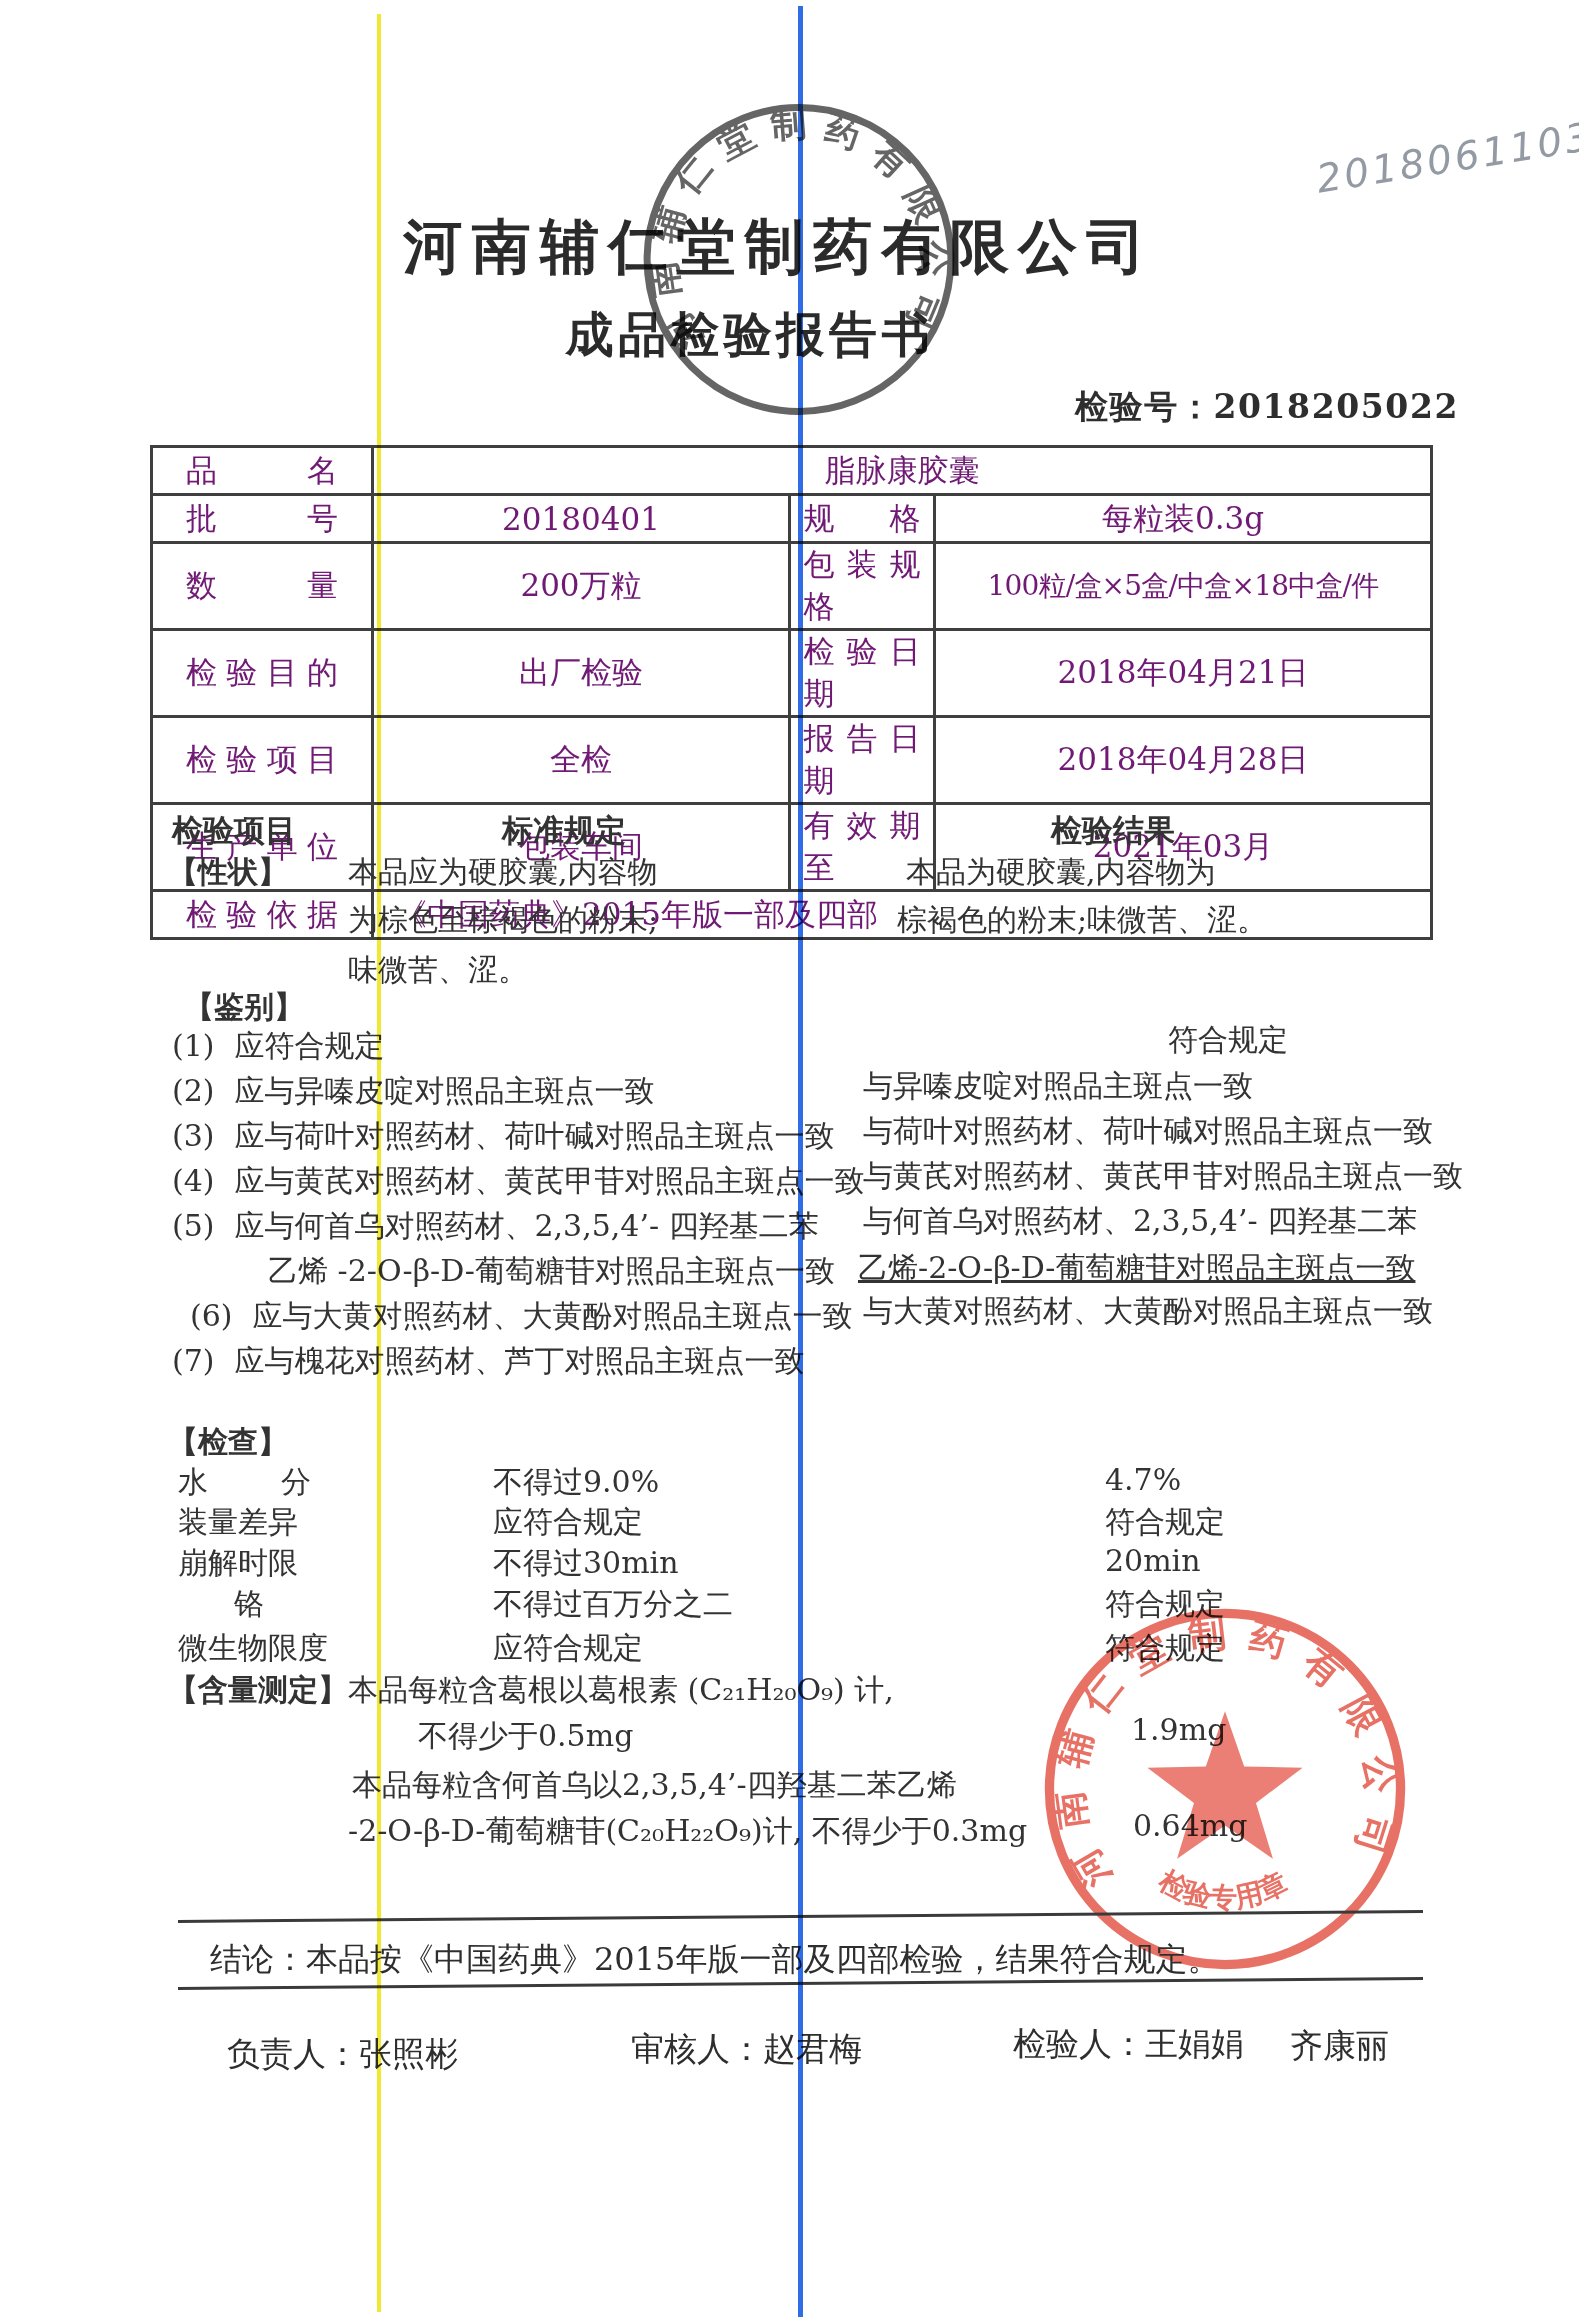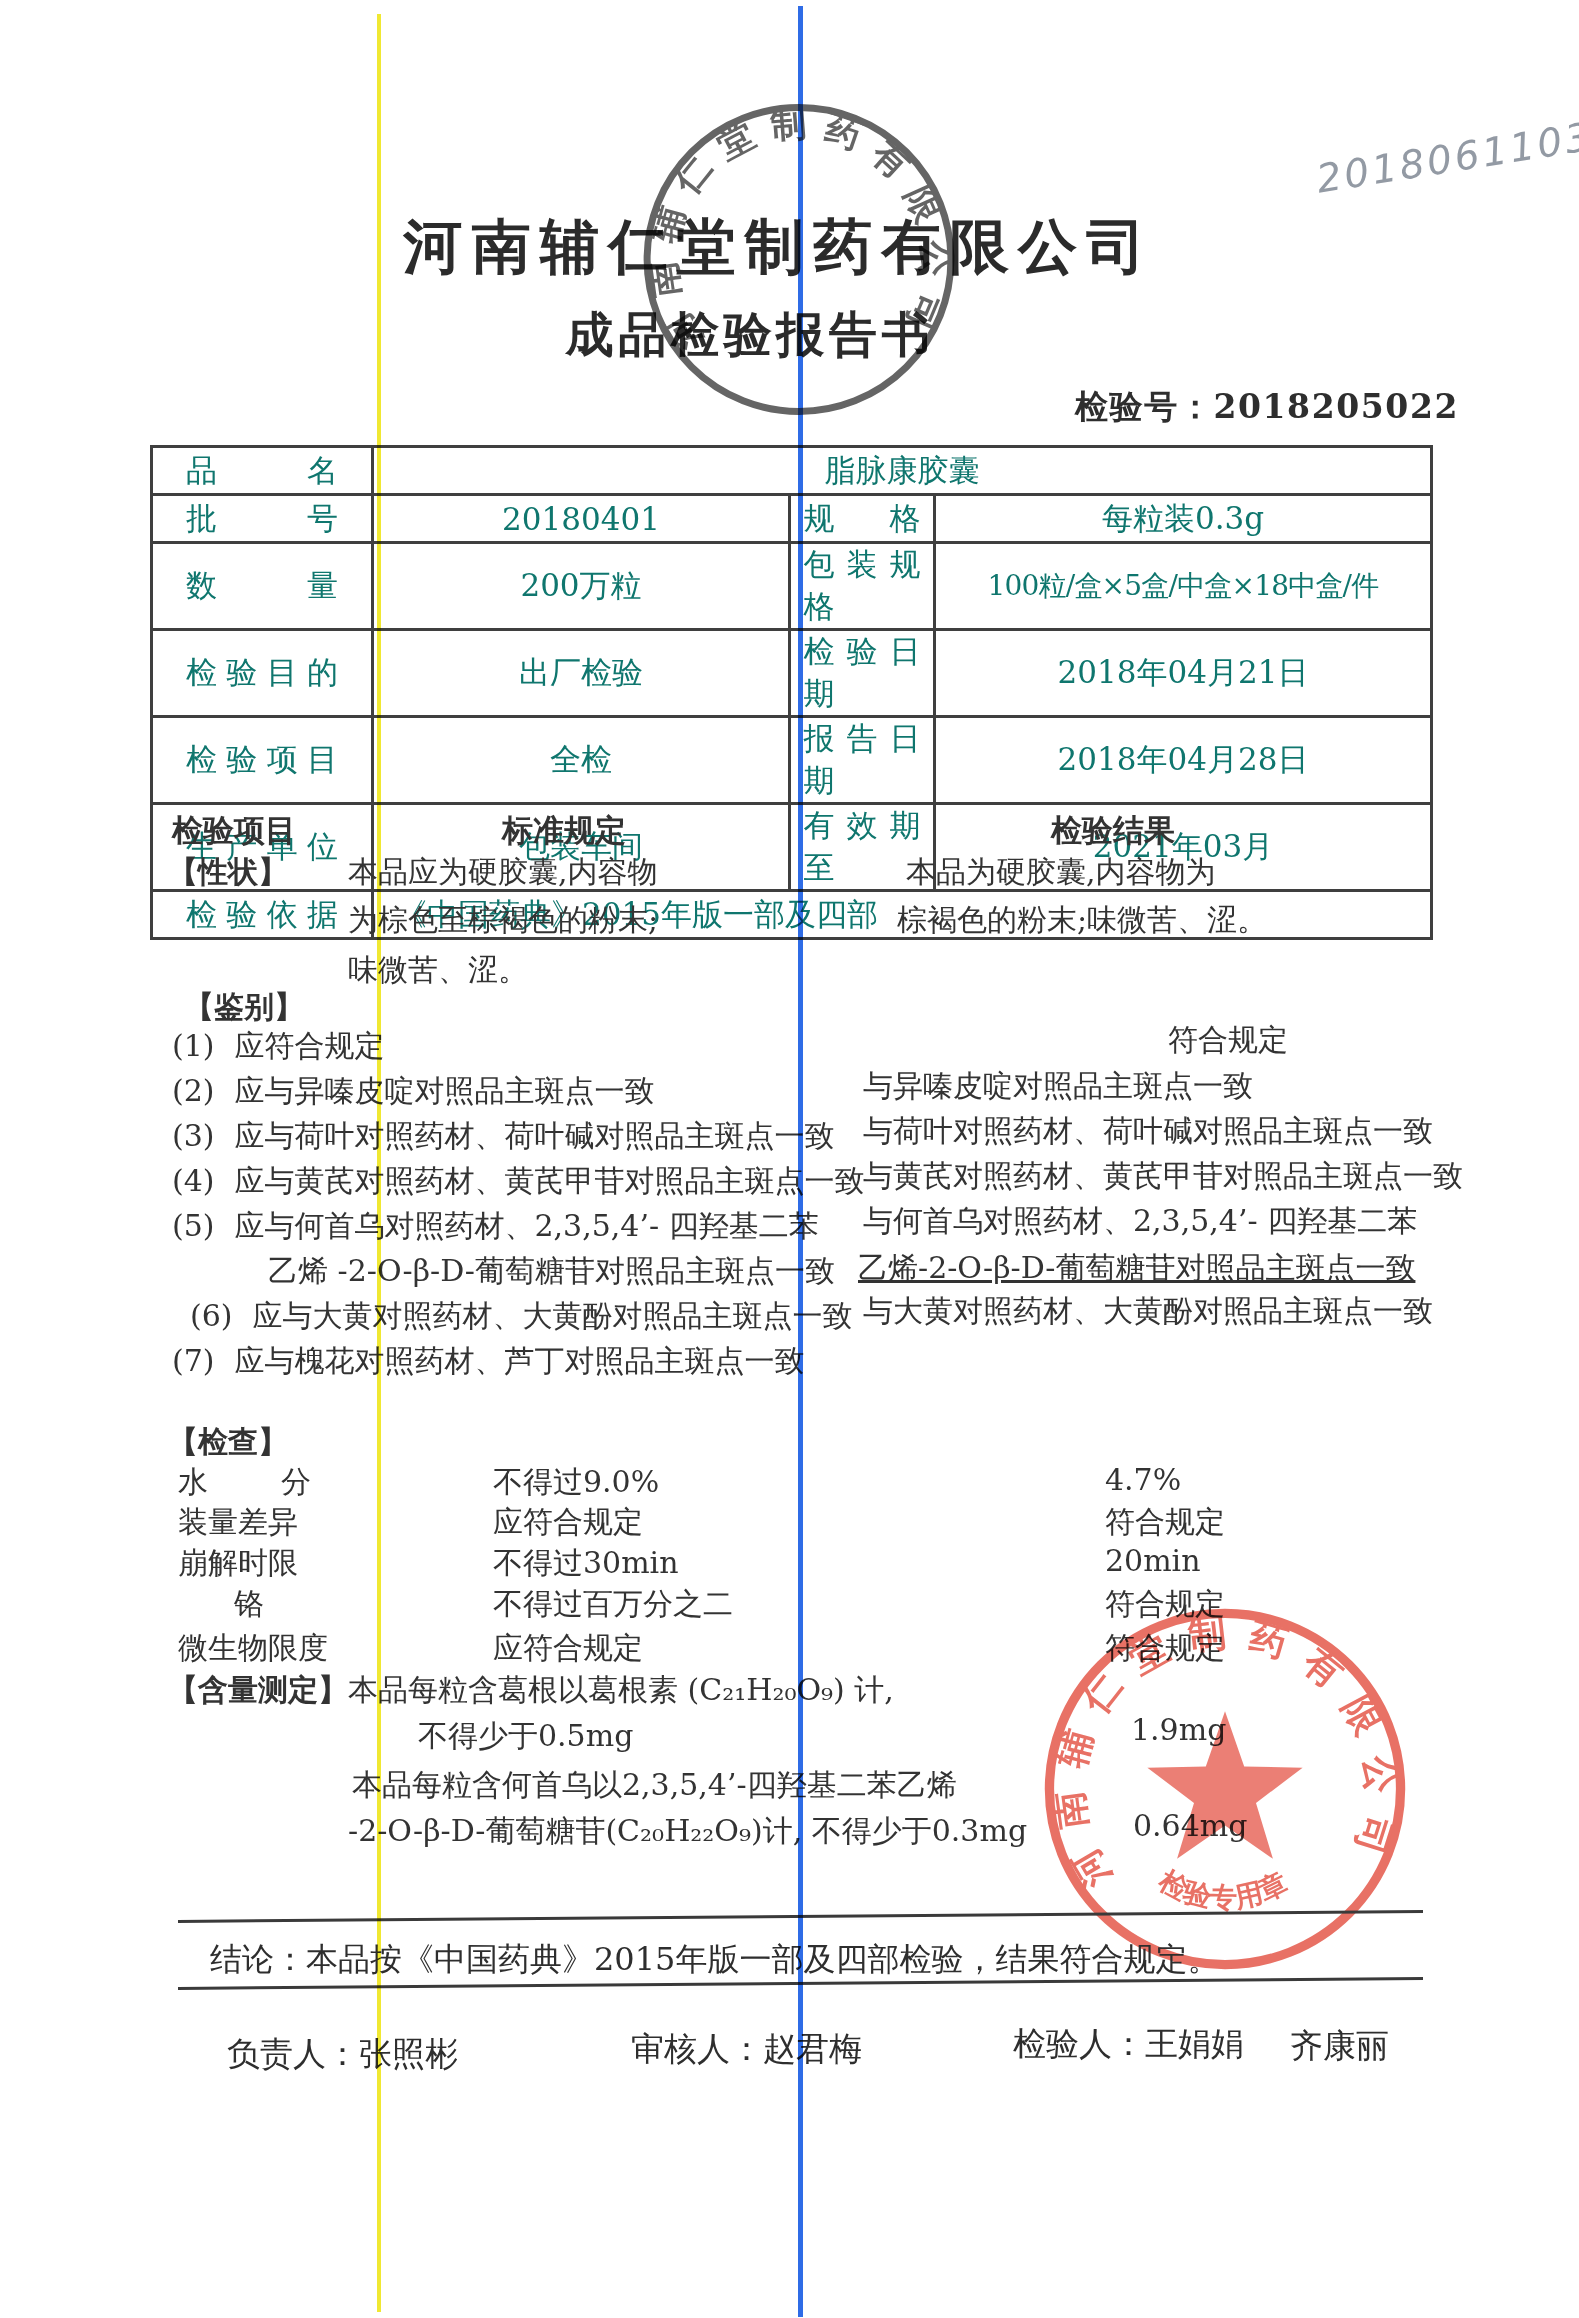--- a/index.html
+++ b/index.html
@@ -7,21 +7,21 @@
         font-family:"DejaVu Serif","Liberation Serif",serif;color:#2e2e2e;}
   .abs{position:absolute;white-space:nowrap;}
   .ctr{transform:translateX(-50%);}
   .title1{font-size:59px;font-weight:bold;letter-spacing:9.3px;color:#2b2b2b;}
   .title2{font-size:48px;font-weight:bold;letter-spacing:4.7px;color:#2b2b2b;}
   .repno{font-size:33px;font-weight:bold;letter-spacing:1.6px;}
   .hand{font-size:39px;color:#939aa4;transform:rotate(-9deg);letter-spacing:3.1px;
         font-family:"DejaVu Sans",sans-serif;font-style:italic;font-weight:300;}
   
   table.info{position:absolute;left:150px;top:445px;width:1280px;border-collapse:collapse;
-             table-layout:fixed;font-size:31px;color:#0f766e;}
+             table-layout:fixed;font-size:31px;color:#701a75;}
   table.info td{border:3.1px solid #3f3f3f;height:43px;overflow:hidden;}
   td.lab{text-align:justify;text-align-last:justify;padding:0 33px;}
   td.lab2{text-align:justify;text-align-last:justify;padding:0 12.4px;}
   td.val{text-align:center;}
   td.val-sm{text-align:center;font-size:28px;letter-spacing:-0.8px;}
   td.val-left{text-align:left;padding-left:22px;}
   
   .sec{font-size:30px;color:#333;}
   .sechead{font-size:31px;color:#333;}
   .blab{font-weight:bold;}

